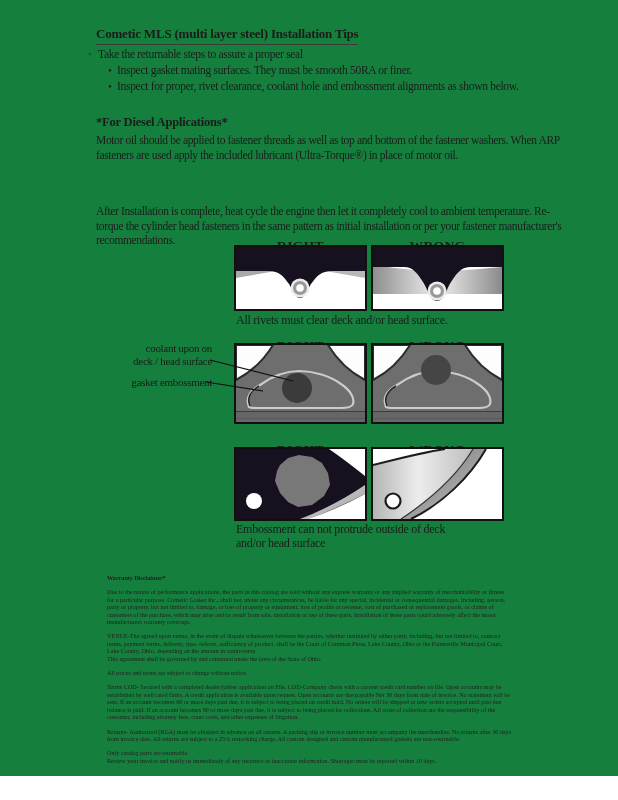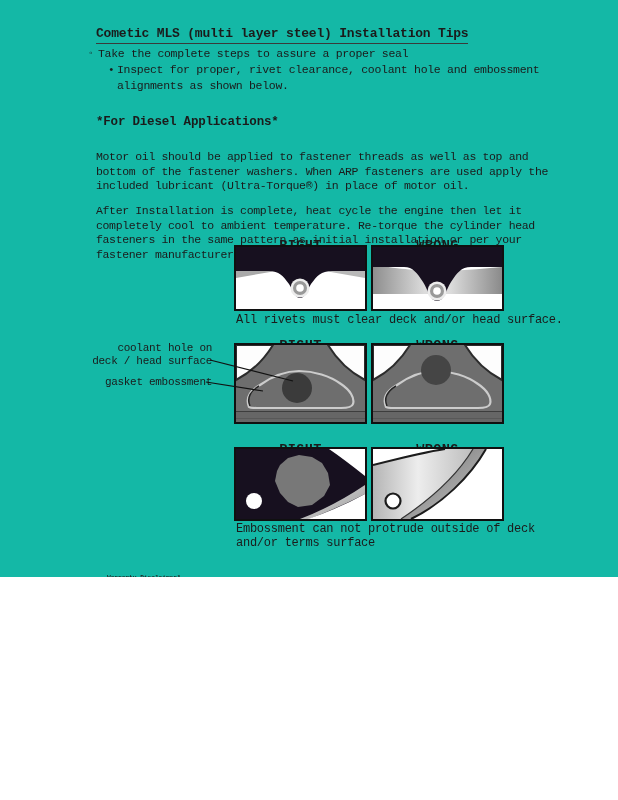--- a/index.html
+++ b/index.html
@@ -1,31 +1,31 @@
 <!DOCTYPE html>
 <html><head>
 <meta charset="utf-8">
 <style>
   html,body{margin:0;padding:0;background:#ffffff;}
   .sheet{
-    position:relative;width:618px;height:577px;background:#14b8a6;overflow:hidden;
-    font-family:Liberation Mono, monospace;color:#1b1b1b;
+    position:relative;width:618px;height:776px;background:#15803d;overflow:hidden;
+    font-family:Liberation Serif, serif;color:#1b1b1b;
   }
   .doc-title{
     position:absolute;left:96px;top:26px;font-size:13px;font-weight:bold;
     letter-spacing:-0.2px;border-bottom:1.5px solid #3a3a3a;padding-bottom:2px;white-space:nowrap;
   }
   .bullets{position:absolute;left:88px;top:46px;width:475px;font-size:11.5px;letter-spacing:-0.3px;line-height:16px;}
   .b1{position:relative;padding-left:10px;}
   .b1::before{content:"◦";position:absolute;left:0;top:0;font-size:10px;line-height:16px;}
   .b2{position:relative;padding-left:9px;margin-left:20px;}
   .b2::before{content:"•";position:absolute;left:0;top:0;font-size:11px;line-height:16px;}
   .diesel-heading{position:absolute;left:96px;top:115px;font-size:12.5px;font-weight:bold;letter-spacing:-0.2px;}
   .para{position:absolute;left:96px;width:467px;font-size:11.5px;letter-spacing:-0.35px;line-height:14.5px;}
-  .p1{top:150px;} .p2{top:156px;margin-top:48px;} .pnote{top:206px;}
+  .p1{top:133px;} .p2{top:156px;margin-top:48px;} .pnote{top:206px;}
 
   .dlabel{position:absolute;width:133px;text-align:center;font-size:13.5px;font-weight:bold;letter-spacing:0.4px;margin-top:9px;}
   .panel{position:absolute;width:129px;border:2px solid #101010;background:#fff;line-height:0;}
   .caption{position:absolute;font-size:12px;letter-spacing:-0.25px;line-height:13.5px;}
 
   .callout{position:absolute;left:78px;width:134px;text-align:right;font-size:11px;letter-spacing:-0.3px;line-height:13px;}
   .overlay-lines{position:absolute;left:205px;top:355px;width:96px;height:40px;}
 
   .legal{position:absolute;left:107px;top:574px;width:406px;font-size:6.2px;line-height:7.4px;letter-spacing:-0.03px;color:#222;}
   .legal .lg-h{font-weight:bold;margin:0 0 7px 0;}
@@ -34,21 +34,22 @@
   .doc-code{position:absolute;left:387px;top:798px;font-size:10px;letter-spacing:0.2px;color:#1b1b1b;margin-top:16px;}
 </style>
 </head>
 <body>
 
 <div class="sheet">
 
   <div class="doc-title">Cometic MLS (multi layer steel) Installation Tips</div>
 
   <div class="bullets">
-    <div class="b1">Take the complete steps to assure a proper seal</div>
+    <div class="b1">Take the returnable steps to assure a proper seal</div>
+    <div class="b2">Inspect gasket mating surfaces.  They must be smooth 50RA or finer.</div>
     <div class="b2">Inspect for proper, rivet clearance, coolant hole and embossment alignments as shown below.</div>
   </div>
 
   <div class="diesel-heading">*For Diesel Applications*</div>
   <div class="para p1">Motor oil should be applied to fastener threads as well as top and bottom of the fastener washers. When ARP fasteners are used apply the included lubricant (Ultra-Torque®) in place of motor oil.</div>
   <div class="para p2">After Installation is complete, heat cycle the engine then let it completely cool to ambient temperature. Re-torque the cylinder head fasteners in the same pattern as initial installation or per your fastener manufacturer's recommendations.</div>
 
   <div class="dlabel" style="left:234px;top:229px;">RIGHT</div>
   <div class="dlabel" style="left:371px;top:229px;">WRONG</div>
 
@@ -80,21 +81,21 @@
       <circle cx="64" cy="44" r="3.8" fill="#ffffff"></circle>
     </svg>
   </div>
 
   <div class="caption" style="left:236px;top:314px;">All rivets must clear deck and/or head surface.</div>
 
   <div class="dlabel" style="left:234px;top:329px;">RIGHT</div>
   <div class="dlabel" style="left:371px;top:329px;">WRONG</div>
 
   <div class="callout" style="top:342px;">
-    <div>coolant hole on</div>
+    <div>coolant upon on</div>
     <div>deck / head surface</div>
   </div>
   <div class="callout" style="top:376px;">gasket embossment</div>
 
   <div class="panel" style="left:234px;top:343px;height:77px;">
     <svg width="129" height="77" viewBox="0 0 129 77">
       <rect x="0" y="0" width="129" height="77" fill="#6e6e6e"></rect>
       <rect x="0" y="66" width="129" height="11" fill="#666666"></rect>
       <path d="M0,66.5 H129" stroke="#3d3d3d" stroke-width="1.2" fill="none"></path>
       <path d="M0,73.5 H129" stroke="#585858" stroke-width="1" fill="none"></path>
@@ -163,21 +164,21 @@
       <path d="M0,16 C28,9 52,3 72,0" fill="none" stroke="#1c1c1c" stroke-width="2"></path>
       <path d="M100,0 L113,0 C97,28 69,55 38,70 L28,70 C58,50 85,25 100,0 Z" fill="url(#g3s)"></path>
       <path d="M113,0 C97,28 69,55 38,70" fill="none" stroke="#1c1c1c" stroke-width="2"></path>
       <path d="M100,0 C85,25 58,50 28,70" fill="none" stroke="#333333" stroke-width="1.2"></path>
       <circle cx="20" cy="52" r="7.5" fill="#ffffff" stroke="#1c1c1c" stroke-width="2.2"></circle>
     </svg>
   </div>
 
   <div class="caption" style="left:236px;top:523px;">
     <div>Embossment can not protrude outside of deck</div>
-    <div>and/or terms surface</div>
+    <div>and/or head surface</div>
   </div>
 
   <div class="legal">
     <div class="lg-h">Warranty Disclaimer*</div>
     <p>Due to the nature of performance applications, the parts in this catalog are sold without any express warranty or any implied warranty of merchantability or fitness for a particular purpose.  Cometic Gasket Inc., shall not, under any circumstances, be liable for any special, incidental or consequential damages, including, person, party or property, but not limited to, damage, or loss of property or equipment, loss of profits or revenue, cost of purchased or replacement goods, or claims of customers of the purchase, which may arise and/or result from sale, installation or use of these parts.  Installation of these parts could adversely affect the motor manufacturers warranty coverage.</p>
     <p class="tight">VENUE-The agreed upon venue, in the event of dispute whatsoever between the parties, whether instituted by either party, including, but not limited to, contract terms, payment terms, delivery, type, defects, sufficiency of product, shall be the Court of Common Pleas, Lake County, Ohio or the Painesville Municipal Court, Lake County, Ohio, depending on the amount in controversy.</p>
     <p>This agreement shall be governed by and construed under the laws of the State of Ohio.</p>
     <p>All prices and terms are subject to change without notice.</p>
     <p>Terms COD- Secured with a completed dealer/jobber application on File, COD-Company check with a current credit card number on file.  Open accounts may be established by well rated firms.  A credit application is available upon request.  Open accounts are due payable Net 30 days from date of invoice.  No statement will be sent.  If an account becomes 60 or more days past due, it is subject to being placed on credit hold.  No orders will be shipped or new orders accepted until past due balance is paid.  If an account becomes 90 or more days past due, it is subject to being placed for collections.  All costs of collection are the responsibility of the customer, including attorney fees, court costs, and other expenses of litigation.</p>
     <p>Returns- Authorized (RGA) must be obtained in advance on all returns.  A packing slip or invoice number must accompany the merchandise.  No returns after 30 days from invoice date.  All returns are subject to a 25% restocking charge.  All custom designed and custom manufactured gaskets are non-returnable.</p>

